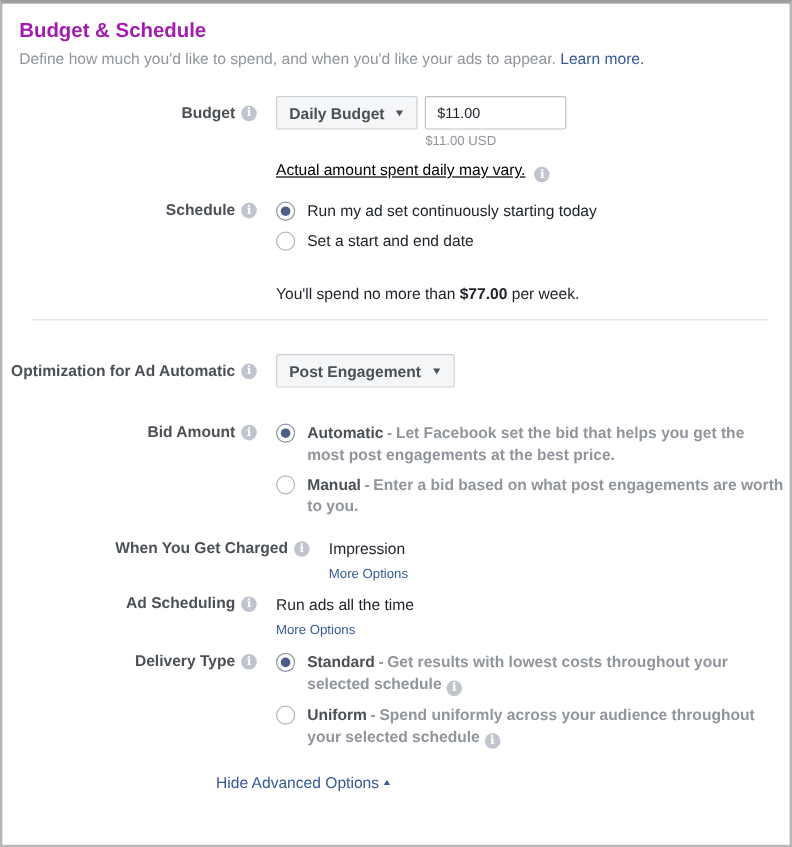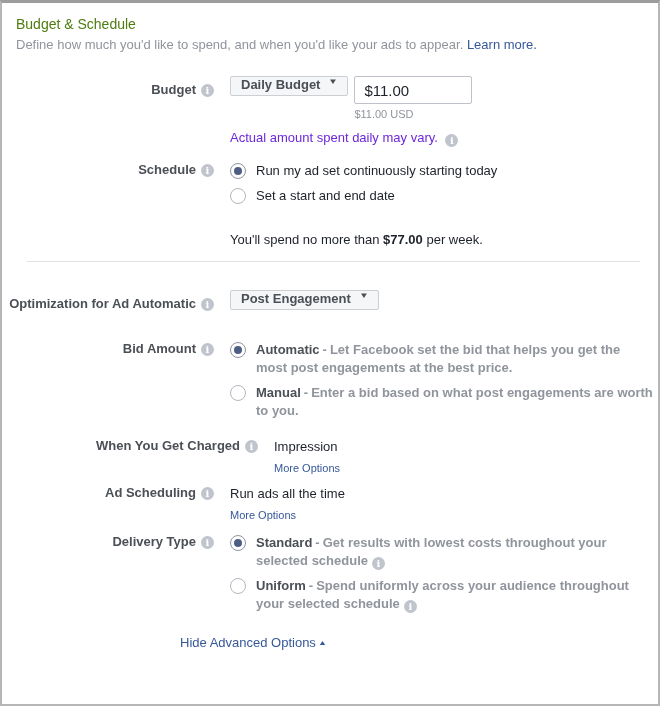--- a/index.html
+++ b/index.html
@@ -2,51 +2,51 @@
 <html><head>
 <meta charset="utf-8">
 <style>
   * { margin:0; padding:0; box-sizing:border-box; }
   body { background:#fff; font-family:"Liberation Sans", sans-serif; }
   .frame {
     width:660px; height:706px; background:#fff; overflow:hidden;
     border:2px solid #b6b6b6; border-top:3px solid #9d9d9d;
   }
   .header { padding:13px 16px 0 14px; }
-  .title { font-size:14px; font-weight:normal; color:#4d7c0f; }
+  .title { font-size:17px; font-weight:bold; color:#a21caf; }
   .subtitle { margin-top:5px; font-size:13px; color:#90949c; }
   a.link { color:#365899; text-decoration:none; cursor:pointer; }
   .form { padding-top:24px; }
   .row { display:flex; align-items:flex-start; }
   .label-col {
     width:212px; flex:none; display:flex; justify-content:flex-end; align-items:center;
     gap:5px; font-size:13px; font-weight:bold; color:#4b4f56; line-height:16px; text-align:right;
   }
   .row-control .label-col { padding-top:6px; align-self:flex-start; }
   .content-col { margin-left:16px; flex:1; min-width:0; font-size:13px; color:#1d2129; }
   .info-icon {
     width:13px; height:13px; border-radius:50%; background:#c0c4cd; color:#fff;
     font-size:10px; font-weight:bold; font-family:"DejaVu Serif", serif;
     line-height:13px; text-align:center; display:inline-block; flex:none; cursor:pointer;
   }
   .info-icon.inline { vertical-align:-2px; margin-left:4px; }
   .control-row { display:flex; gap:6px; }
   .select-btn {
-    height:20px; padding:0 10px; background:#f5f6f7; border:1px solid #ccd0d5; border-radius:2px;
-    font-weight:bold; font-size:13px; color:#4b4f56; display:inline-flex; align-items:flex-start;
+    height:28px; padding:0 10px; background:#f5f6f7; border:1px solid #ccd0d5; border-radius:2px;
+    font-weight:bold; font-size:13px; color:#4b4f56; display:inline-flex; align-items:center;
     gap:9px; cursor:pointer; white-space:nowrap;
   }
   .caret { font-size:8px; color:#4b4f56; transform:scaleX(1.25); display:inline-block; }
   .text-input {
     width:118px; height:28px; border:1px solid #bdc1c9; border-radius:2px; padding:4px 9px;
-    font-size:15px; color:#1d2129; font-family:inherit; outline:none;
+    font-size:12px; color:#1d2129; font-family:inherit; outline:none;
   }
   .input-caption { margin-top:4px; font-size:11px; color:#90949c; }
   .note-row { margin-top:10px; }
-  .note { color:#6d28d9; line-height:16px; }
+  .note { color:#000000; line-height:16px;text-decoration:underline; }
   .schedule-row { margin-top:15px; }
   .radio-option { display:flex; align-items:flex-start; margin-bottom:7px; }
   .radio {
     width:16px; height:16px; border-radius:50%; border:1px solid #b2b7bf; background:#fff;
     flex:none; position:relative; margin-top:1px; margin-right:10px; cursor:pointer;
   }
   .radio.selected { border-color:#8d94a3; }
   .radio .dot { display:none; }
   .radio.selected .dot {
     display:block; width:8px; height:8px; border-radius:50%; background:#4e5d85;

